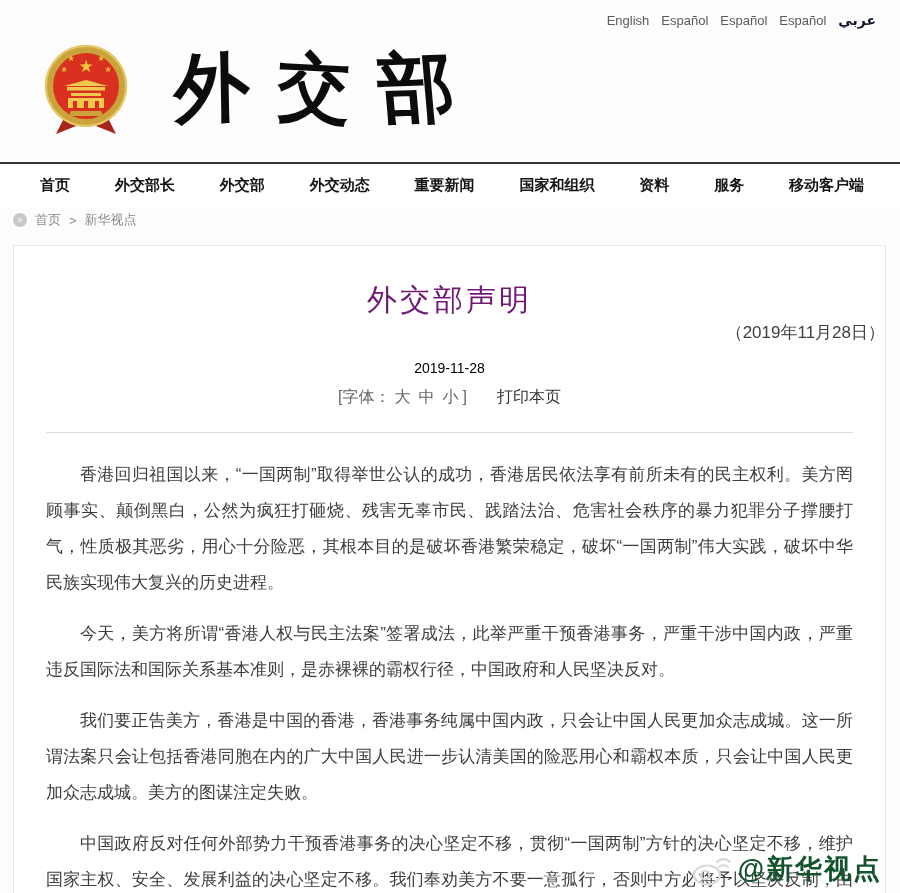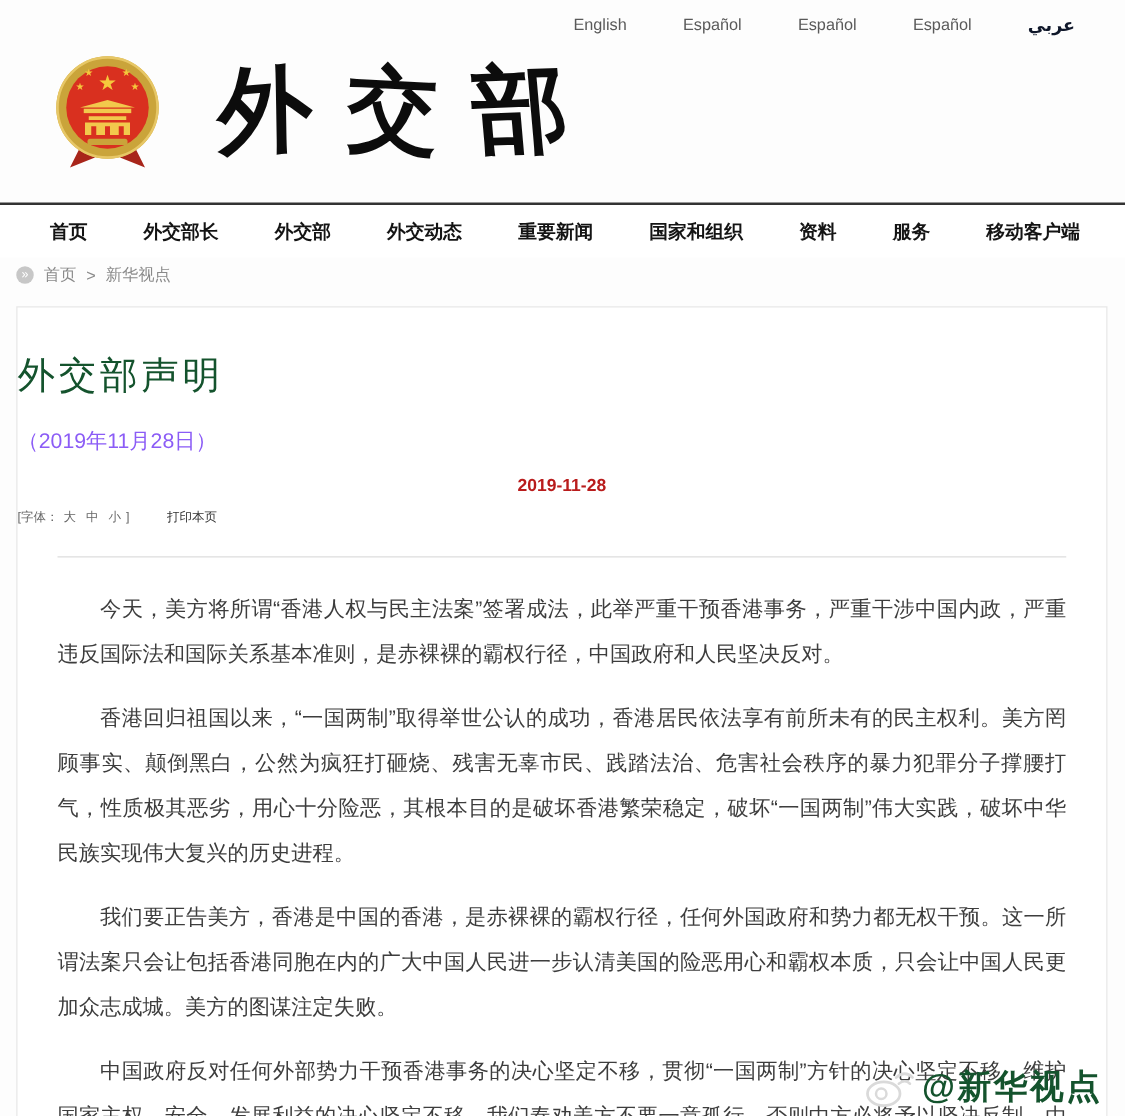--- a/index.html
+++ b/index.html
@@ -5,22 +5,22 @@
   * { box-sizing: border-box; }
   html,body { margin:0; padding:0; }
   body {
     width:900px; height:893px; position:relative; overflow:hidden;
     background:#fdfdfd;
     font-family:"Liberation Sans","DejaVu Sans",sans-serif;
   }
 
   
   .lang-bar{
-    position:absolute; top:12px; right:40px;
-    display:flex; align-items:flex-start; gap:45px;
+    position:absolute; top:12px; right:24px;
+    display:flex; align-items:center; gap:12px;
     font-size:13px; color:#5a5a5a;
   }
   .lang-item{ cursor:pointer; }
   .lang-item.arabic{ font-weight:bold; color:#0f172a; font-size:14px; }
 
   
   .logo-row{
     position:absolute; top:38px; left:44px;
     display:flex; align-items:center; cursor:pointer;
   }
@@ -59,34 +59,34 @@
     font-size:10px; line-height:13px; text-align:center;
   }
   .crumb-link{ cursor:pointer; }
 
   
   .content-box{
     position:absolute; top:245px; left:13px; width:873px; height:700px;
     background:#fff; border:1px solid #e7e7e7;
   }
   .article-title{
-    margin-top:34px; 
-    font-size:30px; font-weight:500; letter-spacing:3px; color:#14532d;
+    margin-top:34px; text-align:center;
+    font-size:30px; font-weight:500; letter-spacing:3px; color:#701a75;
   }
   .article-subtitle{
-    margin-top:20px; text-align:left;
-    font-size:17px; color:#8b5cf6;
+    text-align:right;
+    font-size:17px; color:#404040;
   }
   .article-date{
     margin-top:16px; text-align:center;
-    font-size:14px; color:#b91c1c;font-weight:bold;
+    font-size:14px; color:#000000;
   }
   .font-row{
-    margin-top:11px; text-align:left;
-    font-size:10px; color:#666;
+    margin-top:11px; text-align:center;
+    font-size:16px; color:#666;
   }
   .font-size-option{ margin:0 4px; cursor:pointer; }
   .print-link{ margin-left:30px; color:#333; cursor:pointer; }
   .divider{
     margin:24px 32px 0 32px; border-top:1px solid #ddd; height:0;
   }
   .article-body{
     margin:24px 32px 0 32px;
     font-size:17px; line-height:36px; font-weight:500;
     color:#3d3d3d; text-align:justify;
@@ -173,23 +173,23 @@
   <div class="article-subtitle">（2019年11月28日）</div>
   <div class="article-date">2019-11-28</div>
 
   <div class="font-row">
     <span>[字体：</span><span class="font-size-option">大</span><span class="font-size-option">中</span><span class="font-size-option">小</span><span>]</span><span class="print-link">打印本页</span>
   </div>
 
   <div class="divider"></div>
 
   <div class="article-body">
+    <p>香港回归祖国以来，“一国两制”取得举世公认的成功，香港居民依法享有前所未有的民主权利。美方罔顾事实、颠倒黑白，公然为疯狂打砸烧、残害无辜市民、践踏法治、危害社会秩序的暴力犯罪分子撑腰打气，性质极其恶劣，用心十分险恶，其根本目的是破坏香港繁荣稳定，破坏“一国两制”伟大实践，破坏中华民族实现伟大复兴的历史进程。</p>
     <p>今天，美方将所谓“香港人权与民主法案”签署成法，此举严重干预香港事务，严重干涉中国内政，严重违反国际法和国际关系基本准则，是赤裸裸的霸权行径，中国政府和人民坚决反对。</p>
-    <p>香港回归祖国以来，“一国两制”取得举世公认的成功，香港居民依法享有前所未有的民主权利。美方罔顾事实、颠倒黑白，公然为疯狂打砸烧、残害无辜市民、践踏法治、危害社会秩序的暴力犯罪分子撑腰打气，性质极其恶劣，用心十分险恶，其根本目的是破坏香港繁荣稳定，破坏“一国两制”伟大实践，破坏中华民族实现伟大复兴的历史进程。</p>
-    <p>我们要正告美方，香港是中国的香港，是赤裸裸的霸权行径，任何外国政府和势力都无权干预。这一所谓法案只会让包括香港同胞在内的广大中国人民进一步认清美国的险恶用心和霸权本质，只会让中国人民更加众志成城。美方的图谋注定失败。</p>
+    <p>我们要正告美方，香港是中国的香港，香港事务纯属中国内政，只会让中国人民更加众志成城。这一所谓法案只会让包括香港同胞在内的广大中国人民进一步认清美国的险恶用心和霸权本质，只会让中国人民更加众志成城。美方的图谋注定失败。</p>
     <p>中国政府反对任何外部势力干预香港事务的决心坚定不移，贯彻“一国两制”方针的决心坚定不移，维护国家主权、安全、发展利益的决心坚定不移。我们奉劝美方不要一意孤行，否则中方必将予以坚决反制，由此产生的一切后果必须由美方承担。</p>
   </div>
 </div>
 
 <div class="watermark">
   <svg width="42" height="36" viewBox="0 0 42 36">
     <ellipse cx="17" cy="24" rx="13" ry="9.5" fill="none" stroke="#dadada" stroke-width="2.2"></ellipse>
     <circle cx="15" cy="24" r="4.2" fill="none" stroke="#dadada" stroke-width="2"></circle>
     <path d="M27 11 Q34 5 40 11" fill="none" stroke="#dadada" stroke-width="2.2" stroke-linecap="round"></path>
     <path d="M29 16 Q34 12 38 16" fill="none" stroke="#dadada" stroke-width="2" stroke-linecap="round"></path>

